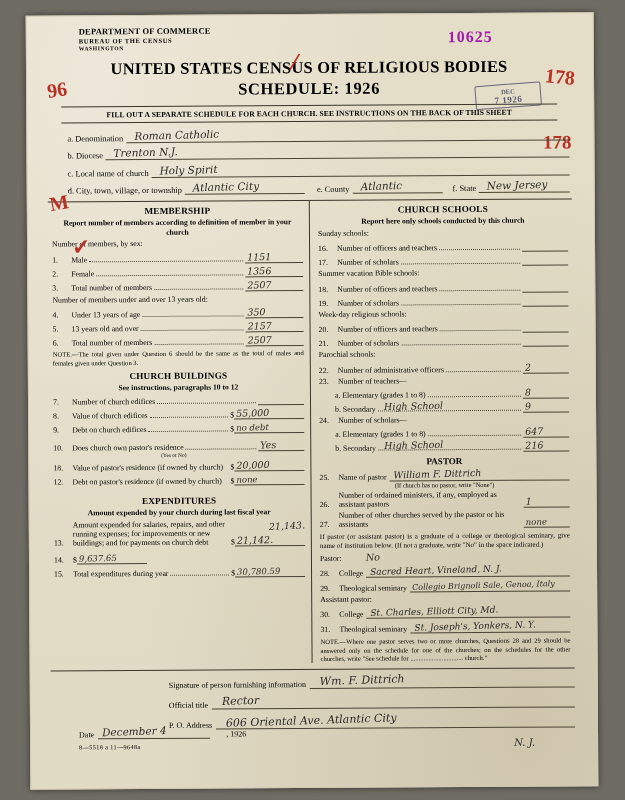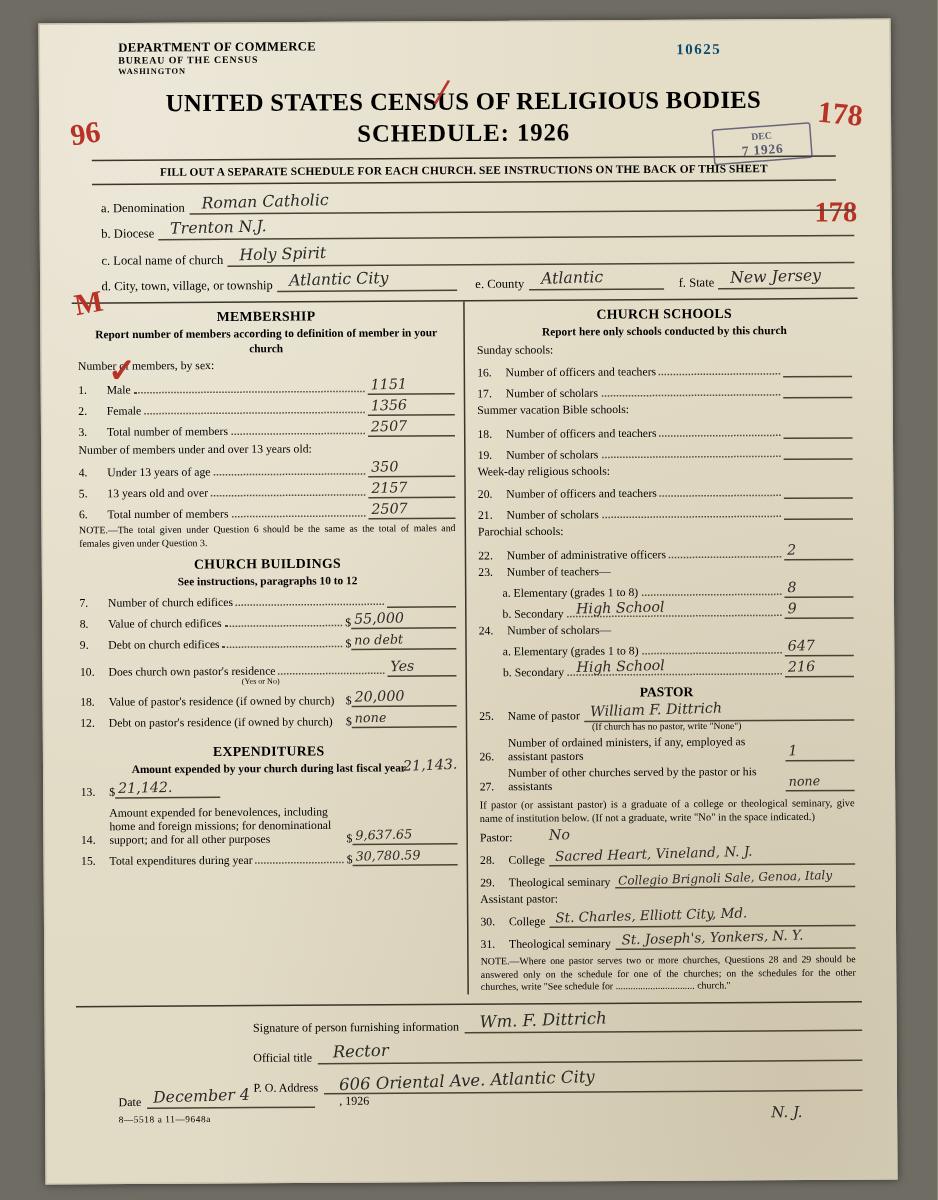--- a/index.html
+++ b/index.html
@@ -40,21 +40,21 @@
   .title2{
     text-align:center;font-size:16.5px;font-weight:bold;letter-spacing:.6px;margin-top:1px;
   }
   .hr-top{border-top:1px solid #3b352a;margin:6px 20px 0 20px;}
   .subnote{
     text-align:center;font-size:7.6px;font-weight:bold;margin-top:3px;letter-spacing:.1px;
   }
   .hr-2{border-top:1px solid #3b352a;margin:3px 20px 0 20px;}
 
   .stampnum{
-    position:absolute;right:96px;top:4px;font-size:10px;color:#0c4a6e;font-weight:bold;
+    position:absolute;right:84px;top:4px;font-size:16px;color:#a21caf;font-weight:bold;
     letter-spacing:1px;font-family:"Liberation Serif", serif;
   }
   .redleft{
     position:absolute;left:6px;top:52px;font-size:20px;color:#b83225;font-weight:bold;
     transform:rotate(-8deg);font-family:"Liberation Serif", serif;
   }
   .redright{
     position:absolute;right:2px;top:42px;font-size:20px;color:#b83225;font-weight:bold;
     transform:rotate(6deg);
   }
@@ -313,33 +313,33 @@
           <span class="ansline w70">
             <span class="hw2 sm">none</span>
           </span>
         </div>
 
         <div class="sechead" style="margin-top:10px">EXPENDITURES</div>
         <div class="subhead">Amount expended by your church during last fiscal year</div>
 
         <div class="q">
           <span class="qnum">13.</span>
+          <span class="qtext" style="flex:1 1 auto;padding-right:4px">Amount expended for salaries, repairs, and other running expenses; for improvements or new buildings; and for payments on church debt</span>
           <span class="dollar">$</span>
           <span class="ansline w70">
             <span class="hw2">21,142.</span>
           </span>
         </div>
         <div class="q" style="margin-top:-26px;justify-content:flex-end">
           <span class="hw2" style="position:static;transform:rotate(-2deg)">21,143.</span>
         </div>
         <div style="height:18px"></div>
 
         <div class="q">
           <span class="qnum">14.</span>
-          <span class="qtext" style="flex:1 1 auto;padding-right:4px">Amount expended for benevolences, including home and foreign missions; for denominational support; and for all other purposes</span>
           <span class="dollar">$</span>
           <span class="ansline w70">
             <span class="hw2 sm">9,637.65</span>
           </span>
         </div>
 
         <div class="q">
           <span class="qnum">15.</span>
           <span class="qtext">Total expenditures during year</span>
           <span class="leader"></span>

